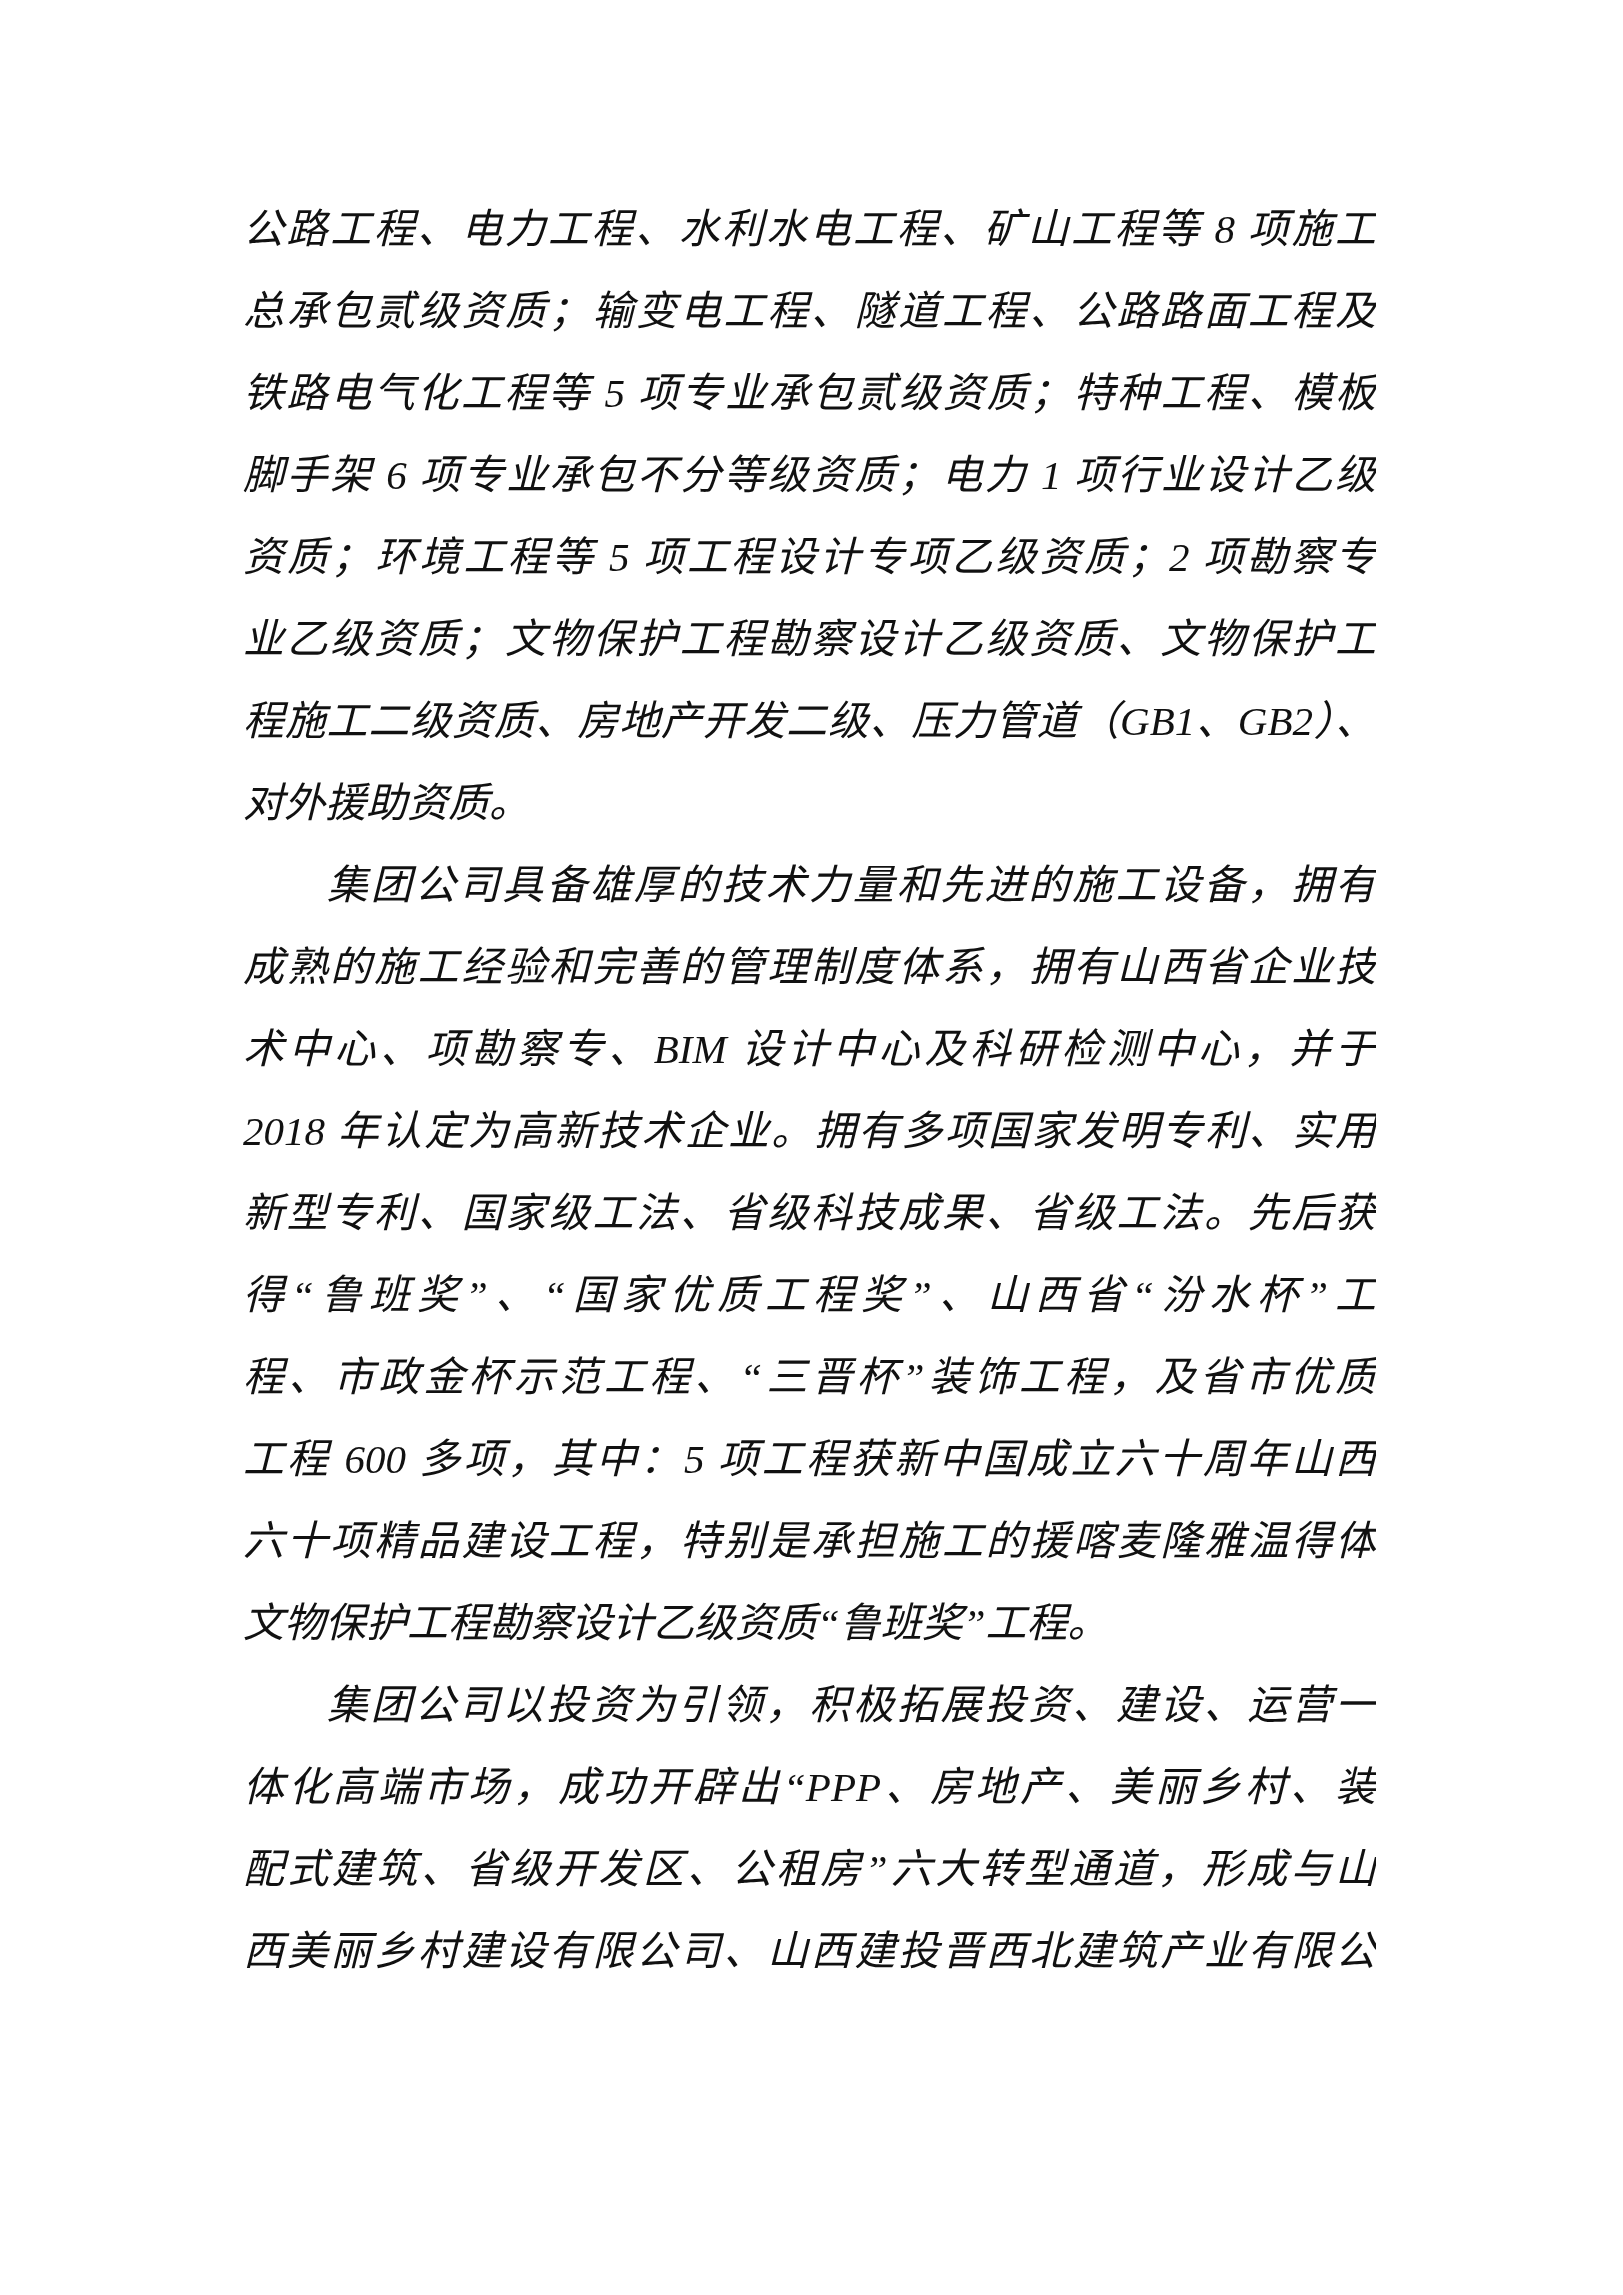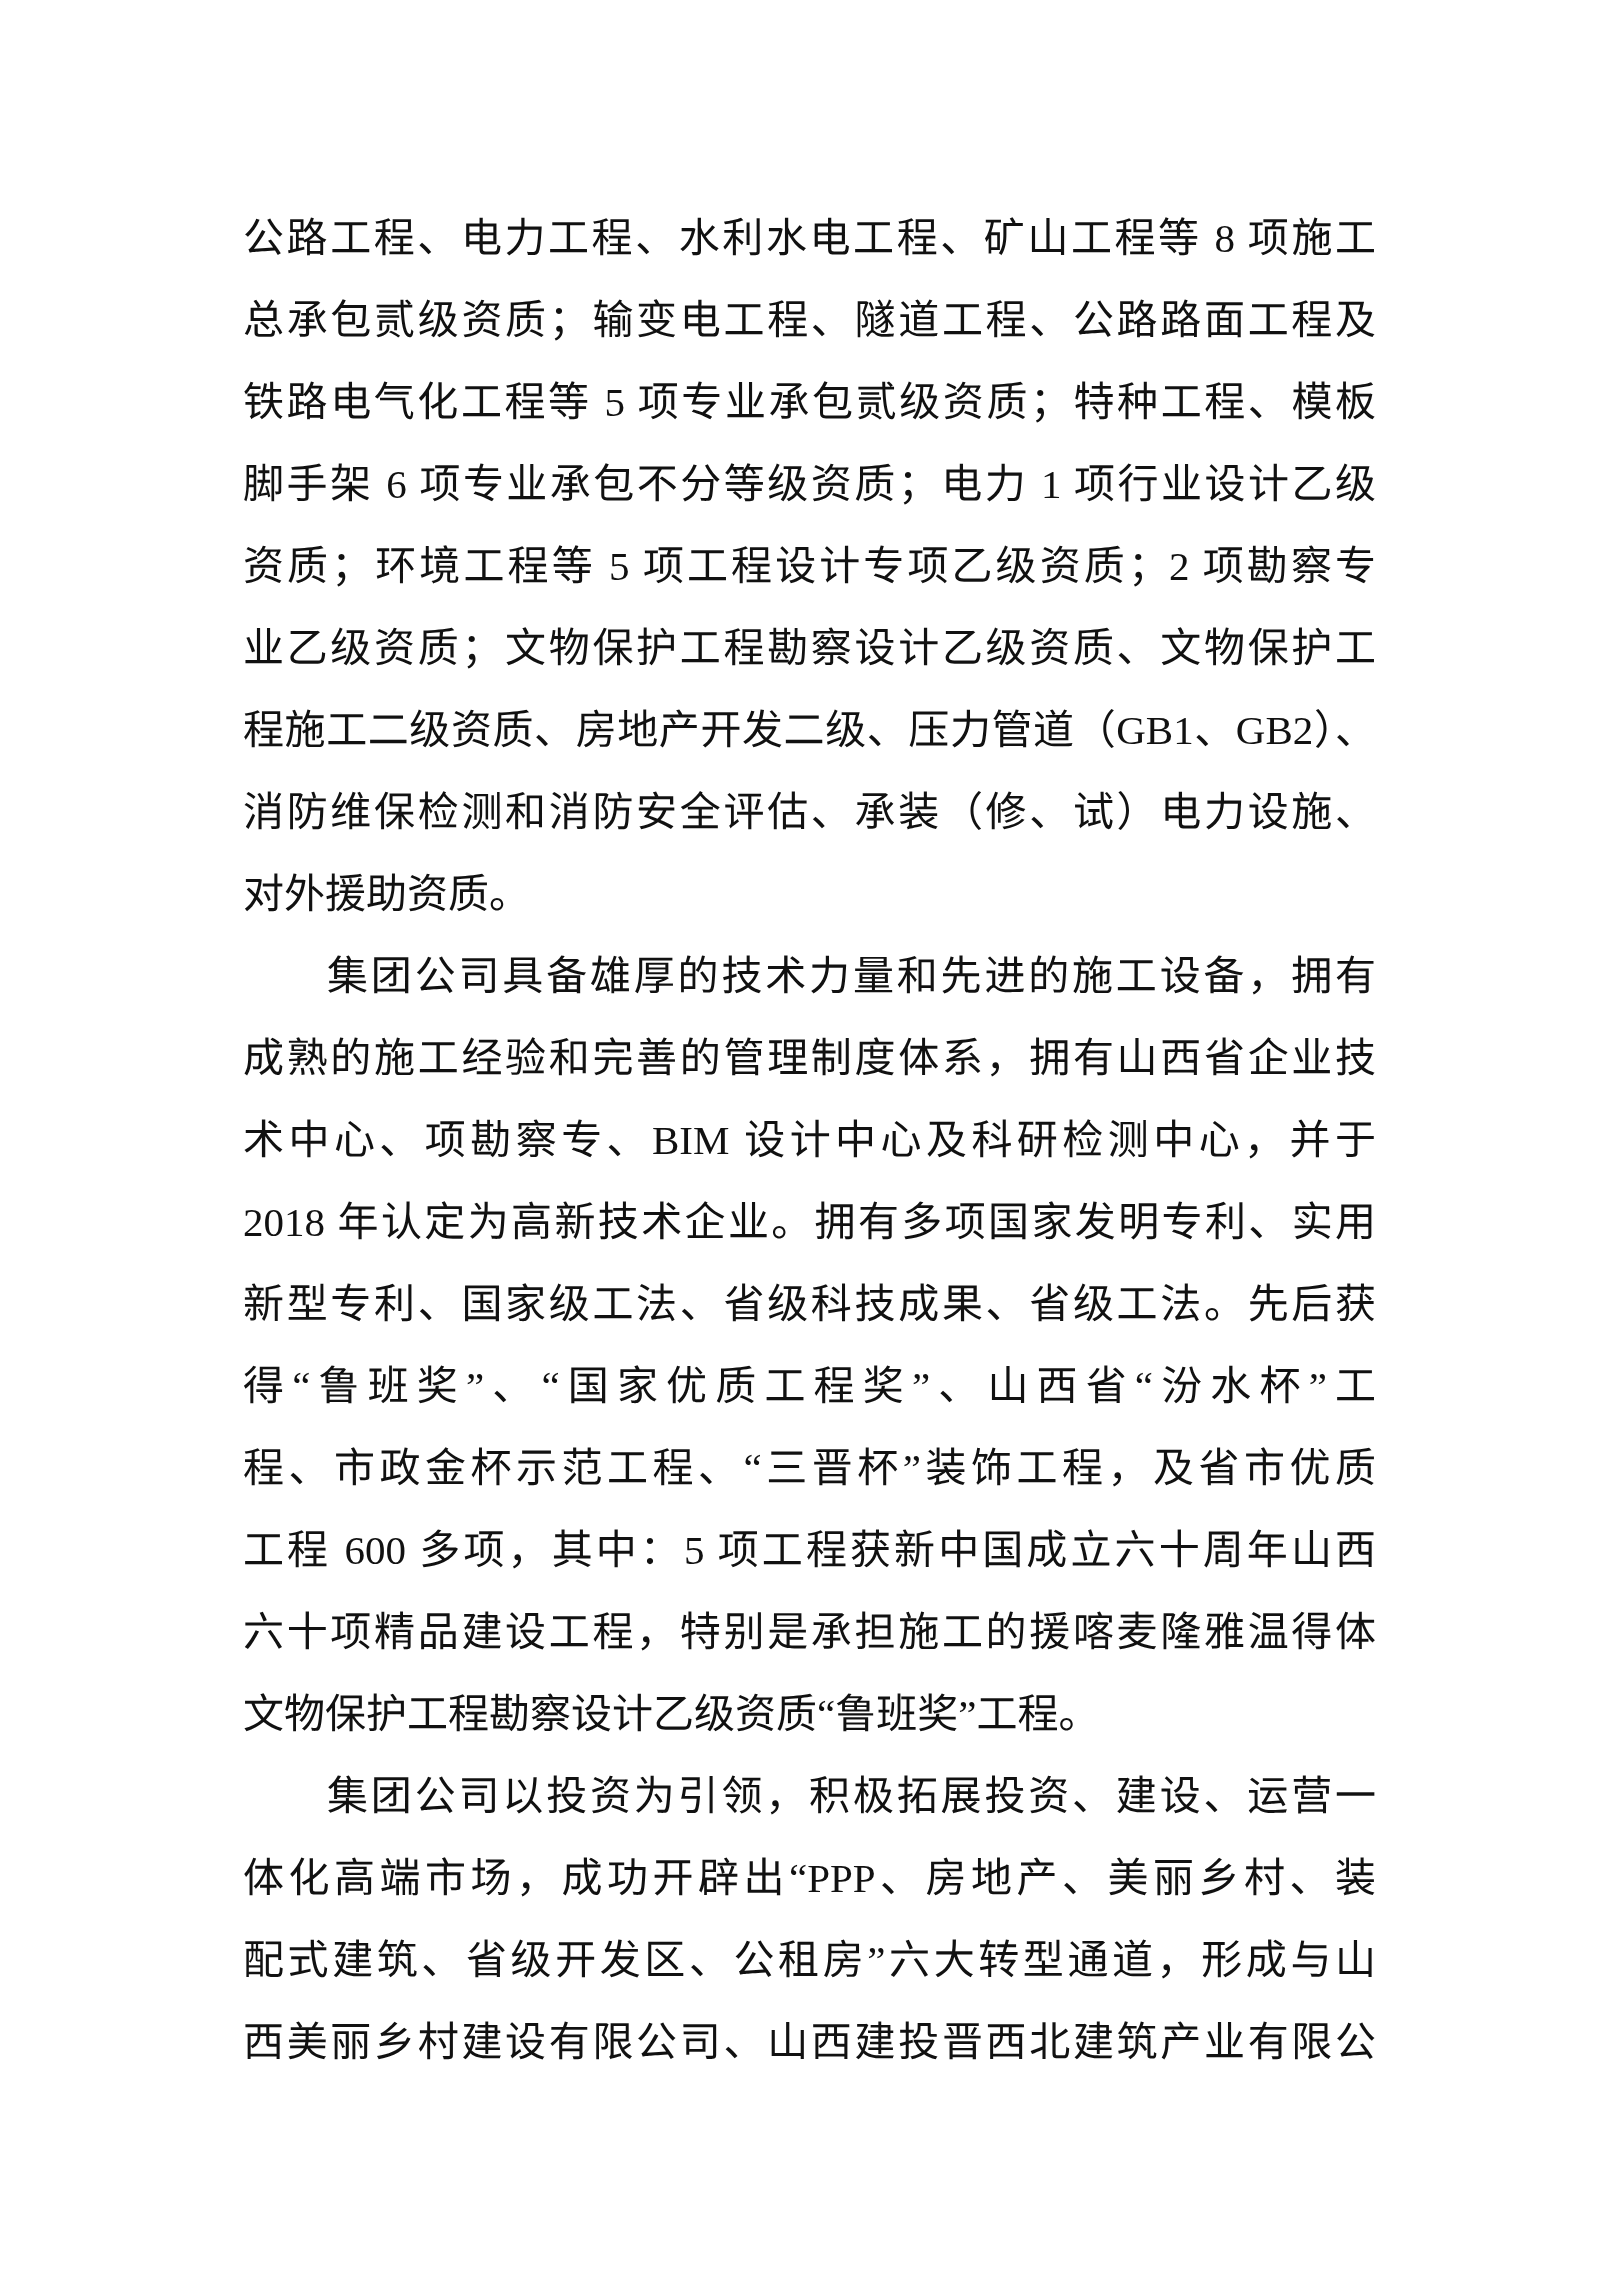--- a/index.html
+++ b/index.html
@@ -15,25 +15,26 @@
   .page {
     position: relative;
     width: 1623px;
     height: 2295px;
     background: #ffffff;
     overflow: hidden;
   }
   .text-block {
     position: absolute;
     left: 243px;
-    top: 197px;
+    top: 188px;
     width: 1133px;
     color: #111111;
     font-size: 41px;
     font-weight: 400;
+    font-style: italic;
   }
   .line {
     height: 82px;
     line-height: 82px;
     text-align: justify;
     text-align-last: justify;
     overflow: hidden;
   }
   .line.no-justify {
     text-align: right;
@@ -48,21 +49,20 @@
 
 <div class="page" style="background: rgb(255, 255, 255);">
   <div class="text-block" style="color: rgb(17, 17, 17);">
       <div class="line">公路工程、电力工程、水利水电工程、矿山工程等 8 项施工</div>
       <div class="line">总承包贰级资质；输变电工程、隧道工程、公路路面工程及</div>
       <div class="line">铁路电气化工程等 5 项专业承包贰级资质；特种工程、模板</div>
       <div class="line">脚手架 6 项专业承包不分等级资质；电力 1 项行业设计乙级</div>
       <div class="line">资质；环境工程等 5 项工程设计专项乙级资质；2 项勘察专</div>
       <div class="line">业乙级资质；文物保护工程勘察设计乙级资质、文物保护工</div>
       <div class="line">程施工二级资质、房地产开发二级、压力管道（GB1、GB2）、</div>
-      <div class="line">消防维保检测和消防安全评估、承装（修、试）电力设施、</div>
       <div class="line no-justify">对外援助资质。</div>
       <div class="line indent">集团公司具备雄厚的技术力量和先进的施工设备，拥有</div>
       <div class="line">成熟的施工经验和完善的管理制度体系，拥有山西省企业技</div>
       <div class="line">术中心、项勘察专、BIM 设计中心及科研检测中心，并于</div>
       <div class="line">2018 年认定为高新技术企业。拥有多项国家发明专利、实用</div>
       <div class="line">新型专利、国家级工法、省级科技成果、省级工法。先后获</div>
       <div class="line">得“鲁班奖”、“国家优质工程奖”、山西省“汾水杯”工</div>
       <div class="line">程、市政金杯示范工程、“三晋杯”装饰工程，及省市优质</div>
       <div class="line">工程 600 多项，其中：5 项工程获新中国成立六十周年山西</div>
       <div class="line">六十项精品建设工程，特别是承担施工的援喀麦隆雅温得体</div>

